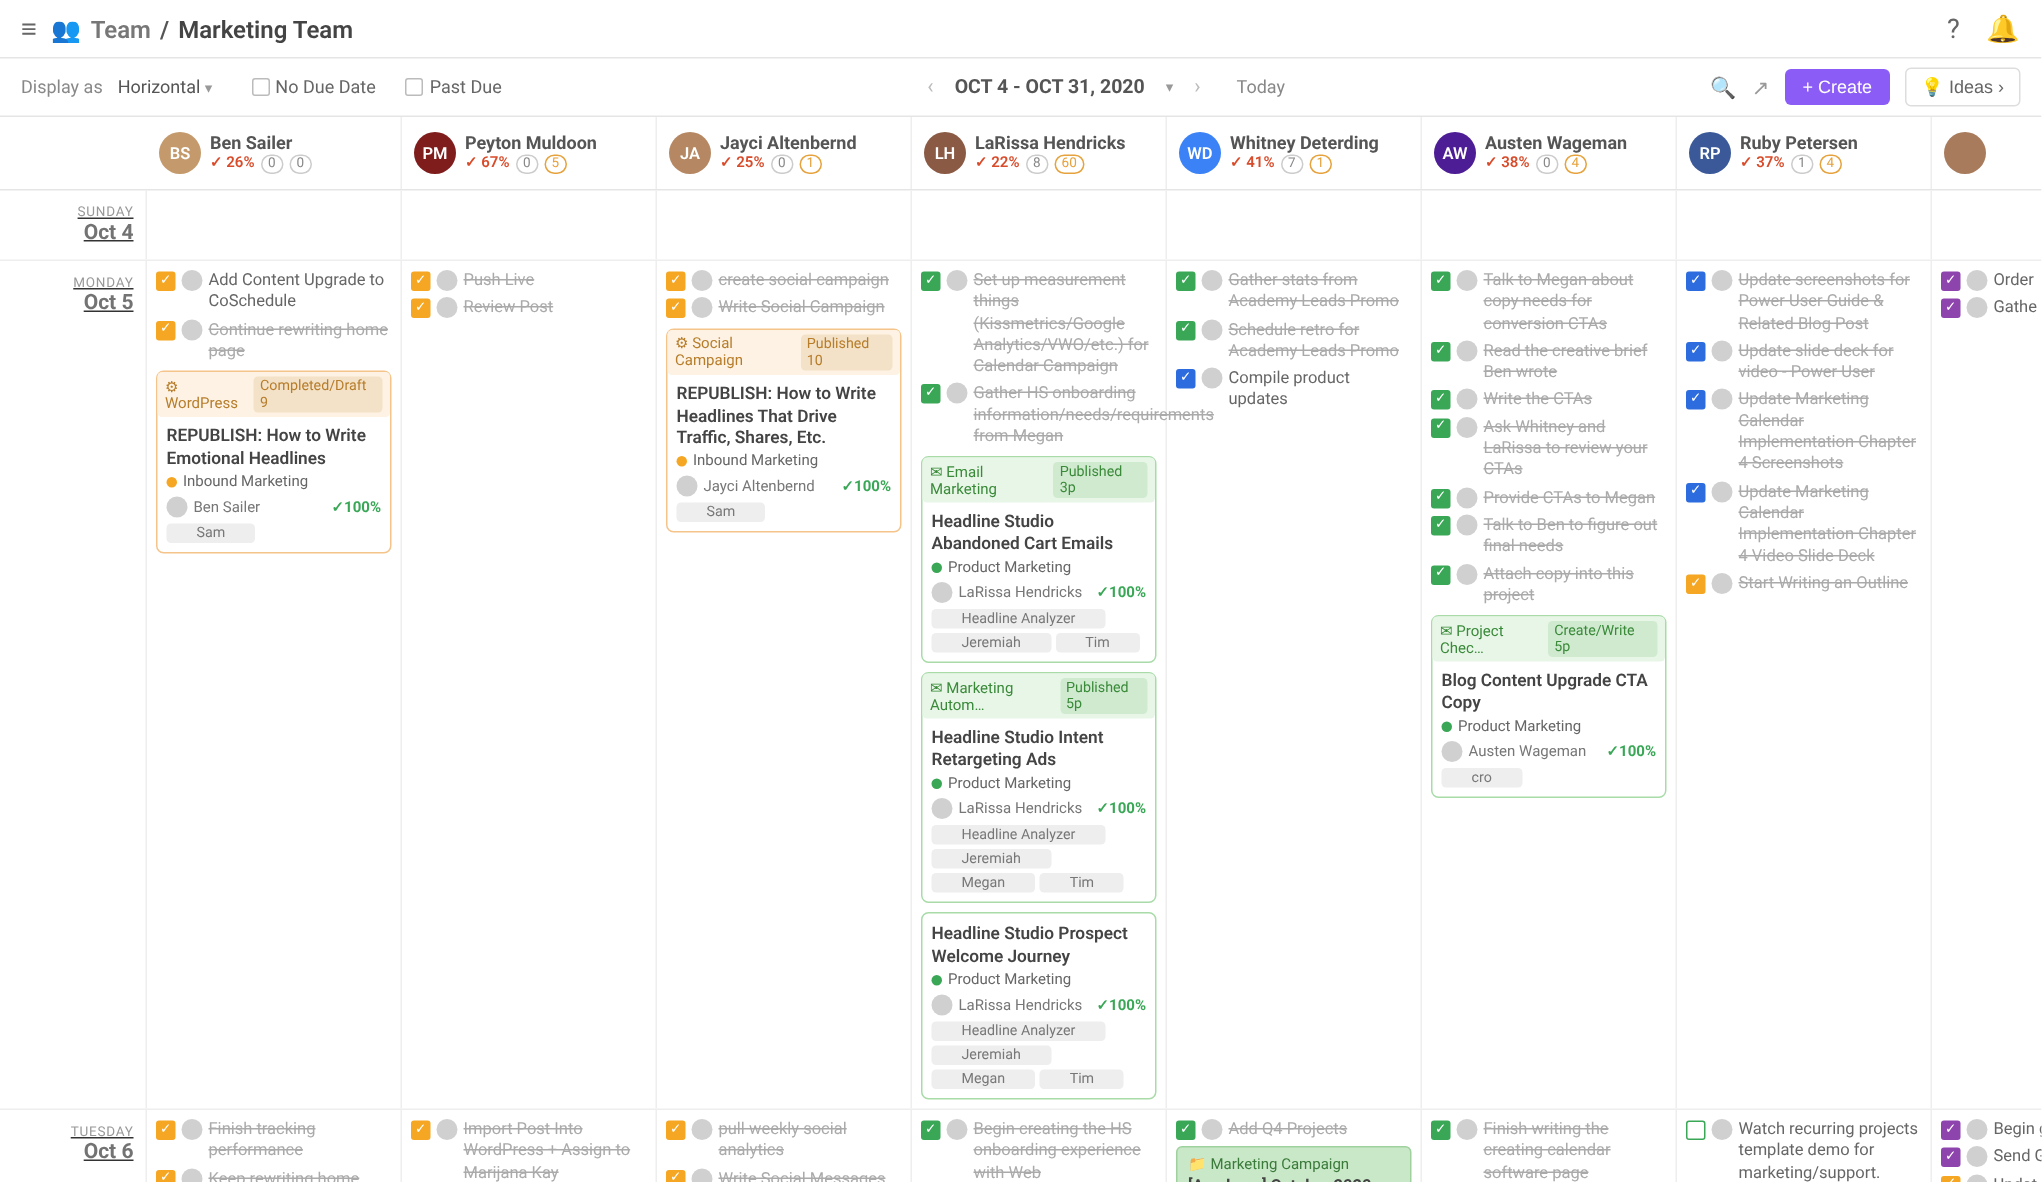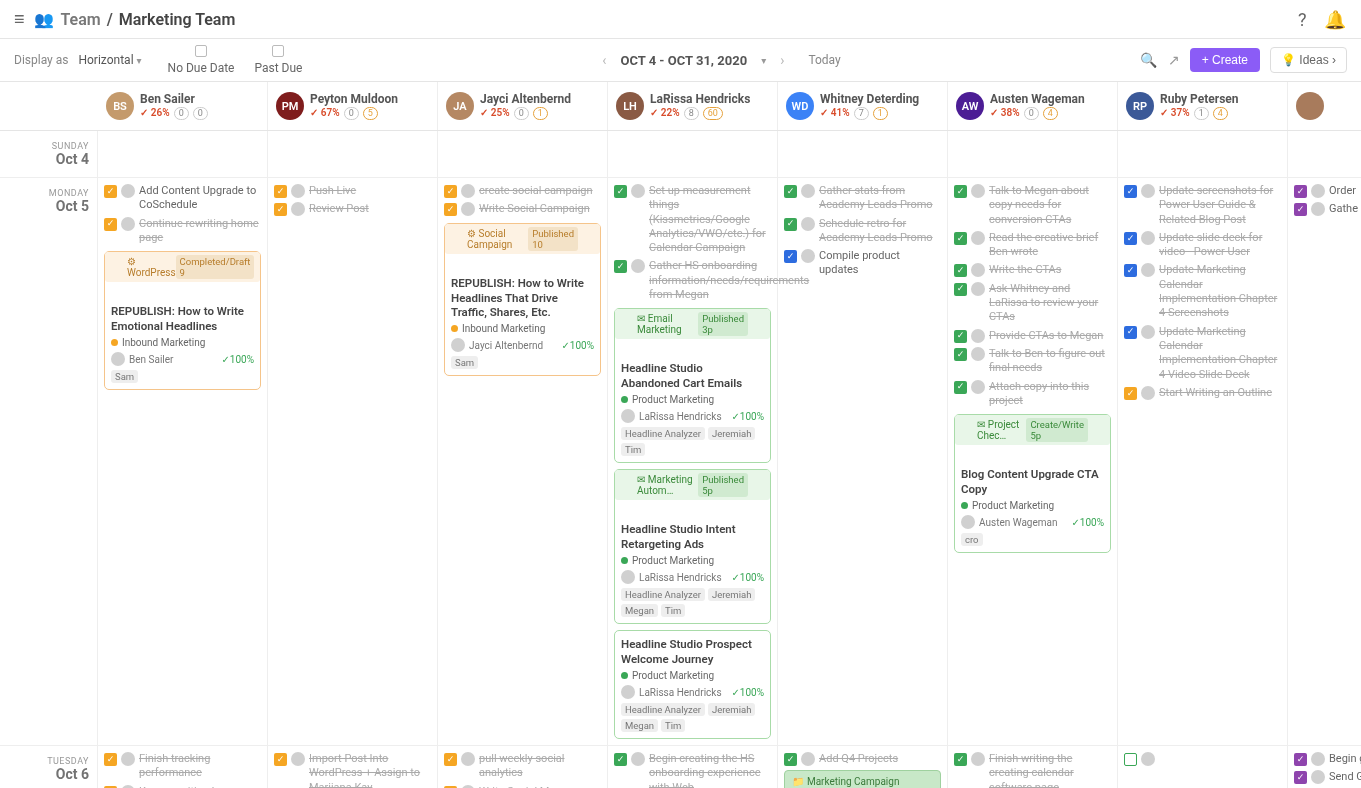--- a/index.html
+++ b/index.html
@@ -8,74 +8,74 @@
 .hamburger { font-size: 18px; cursor: pointer; color: #666; }
 .breadcrumb { font-size: 16px; font-weight: 600; color: #555; display:flex; align-items:center; gap:6px;}
 .breadcrumb .bc-team { color:#777; font-weight:600;}
 .breadcrumb .bc-current { color:#444; }
 .topbar-spacer { flex: 1; }
 .topbar-icon { font-size: 18px; color: #666; cursor:pointer; margin-left:8px; }
 .toolbar { display:flex; align-items:center; padding: 6px 14px; border-bottom:1px solid #e5e5e5; gap:10px; font-size:12px; color:#666; }
 .toolbar .display-label { color:#888; }
 .toolbar .display-value { color:#555; margin-right:6px;}
 .toolbar .chev { color:#999; font-size:10px;}
-.tbcheck { display:flex; align-items:center; gap:4px; margin-left:10px;flex-direction:column;}
+.tbcheck { display:flex; align-items:center; gap:4px; margin-left:10px;}
 .tbcheck .box { width:12px; height:12px; border:1px solid #bbb; border-radius:2px;}
 .toolbar-center { flex:1; display:flex; justify-content:center; align-items:center; gap:14px; }
 .nav-arrow { color:#bbb; font-size:14px; cursor:pointer; }
 .date-range { font-weight:700; color:#555; font-size:13px;}
 .today-link { color:#888; font-size:12px; cursor:pointer; margin-left:10px;}
 .toolbar-right { display:flex; align-items:center; gap:10px;}
 .toolbar-right .ticon { color:#999; font-size:14px; cursor:pointer;}
 .btn-create { background:#8b5cf6; color:#fff; border:none; padding:5px 12px; border-radius:4px; font-size:12px; cursor:pointer;}
 .btn-ideas { background:#fff; border:1px solid #ddd; padding:5px 10px; border-radius:4px; font-size:12px; color:#666; cursor:pointer;}
 .header-row { display:flex; border-bottom:1px solid #e5e5e5; }
 .date-header { width:98px; flex-shrink:0; }
 .person-head { height:48px; padding:6px 8px; display:flex; align-items:center; gap:6px; border-right:1px solid #eee; width:170px; flex-shrink:0;}
 .avatar { width:28px; height:28px; border-radius:50%; background:#ccc; display:flex; align-items:center; justify-content:center; color:#fff; font-size:11px; font-weight:600;}
 .person-meta { display:flex; flex-direction:column; line-height:1.2;}
 .person-name { font-weight:700; font-size:12px; color:#555;}
 .person-stats { display:flex; gap:4px; align-items:center; font-size:10px;}
 .pct { color:#d84c2b; font-weight:600;}
 .pill { border:1px solid #ccc; border-radius:8px; padding:0 4px; font-size:9px; color:#888; min-width:14px; text-align:center;}
 .pill.y { border-color:#e6a23c; color:#e6a23c;}
-.day-label { padding:10px 8px; text-align:right; }
+.day-label { padding:10px 8px; text-align:right;text-decoration:underline; }
 .day-label .dow { font-size:9px; color:#999; letter-spacing:0.5px;}
 .day-label .dnum { font-size:14px; font-weight:700; color:#737373;}
 .day-row { display:flex; }
 .day-row > .date-col-cell { width:98px; flex-shrink:0; border-right:1px solid #eee;}
 .day-row > .pcell { width:170px; flex-shrink:0; border-right:1px solid #eee; padding:6px; display:flex; flex-direction:column; gap:4px;}
 .task { display:flex; align-items:flex-start; gap:4px; font-size:11px; line-height:1.3; }
 .chk { width:13px; height:13px; border-radius:2px; flex-shrink:0; display:flex; align-items:center; justify-content:center; color:#fff; font-size:9px; margin-top:1px;}
 .chk.orange { background:#f5a623; }
 .chk.green { background:#3aa757; }
 .chk.blue { background:#2d6cdf; }
 .chk.purple { background:#8e44ad; }
 .chk.openbox { background:#fff; border:1.5px solid #3aa757;}
 .tiny-avatar { width:14px; height:14px; border-radius:50%; background:#d0d0d0; flex-shrink:0;}
 .task-text { color:#666; flex:1;}
 .task-text.strike { text-decoration:line-through; color:#aaa;}
 .card { border:1px solid; border-radius:5px; padding:6px; background:#fff; margin-top:2px;}
 .card.orange { border-color:#f5c48a; background:#fff; }
 .card.orange .card-head { background:#fdf2e3; color:#b77d2b;}
 .card.green { border-color:#a8dba8;}
 .card.green .card-head { background:#e8f6e8; color:#3a8a3a;}
-.card-head { display:flex; justify-content:space-between; align-items:center; font-size:10px; padding:3px 22px; border-radius:3px; margin:-6px -6px 22px -6px;}
+.card-head { display:flex; justify-content:space-between; align-items:center; font-size:10px; padding:3px 5px; border-radius:3px; margin:-6px -6px 5px -6px;}
 .card-head .ch-right { background:rgba(0,0,0,0.04); padding:1px 4px; border-radius:3px; font-size:9.5px;}
 .card.green .card-head .ch-right { background:#d0ead0;}
 .card.orange .card-head .ch-right { background:#f3e2c7;}
 .card-title { font-weight:600; font-size:11.5px; color:#444; margin-bottom:3px; line-height:1.3;}
 .card-sub { font-size:10px; color:#666; display:flex; align-items:center; gap:4px;}
 .dot { width:7px; height:7px; border-radius:50%; display:inline-block;}
 .dot.orange { background:#f5a623;}
 .dot.green { background:#3aa757;}
 .card-person { display:flex; align-items:center; gap:4px; font-size:10px; color:#777; margin-top:4px;}
-.card-person .pct-done { margin-left:auto; color:#3aa757; font-weight:400;}
+.card-person .pct-done { margin-left:auto; color:#3aa757; font-weight:700;}
 .chips { display:flex; flex-wrap:wrap; gap:3px; margin-top:4px;}
-.chip { background:#eee; border-radius:3px; padding:1px 4px; font-size:9.5px; color:#777;}
+.chip { background:#eee; border-radius:3px; padding:1px 20px; font-size:9.5px; color:#777;}
 .campaign-card { background:#c8e8c8; border:1px solid #9fd19f; border-radius:4px; padding:5px 7px; font-size:11px;}
 .campaign-card .cc-head { color:#3a7a3a; font-size:10px;}
 .campaign-card .cc-title { font-weight:700; color:#444; margin-top:2px;}
 .board { border-top: none;}
 .day-container { border-bottom:1px solid #eee;}
 </style>
 </head>
 <body>
 
 <div class="topbar">
@@ -553,20 +553,21 @@
         <div class="task">
           <span class="chk green">✓</span>
           <span class="tiny-avatar"></span>
           <span class="task-text strike">Finish writing the creating calendar software page</span>
         </div>
       </div>
       <div class="pcell">
         <div class="task">
           <span class="chk openbox"></span>
           <span class="tiny-avatar"></span>
+          <span class="task-text ">Watch recurring projects template demo for marketing/support.</span>
         </div>
       </div>
       <div class="pcell">
         <div class="task">
           <span class="chk purple">✓</span>
           <span class="tiny-avatar"></span>
           <span class="task-text ">Begin graph</span>
         </div>
         <div class="task">
           <span class="chk purple">✓</span>

